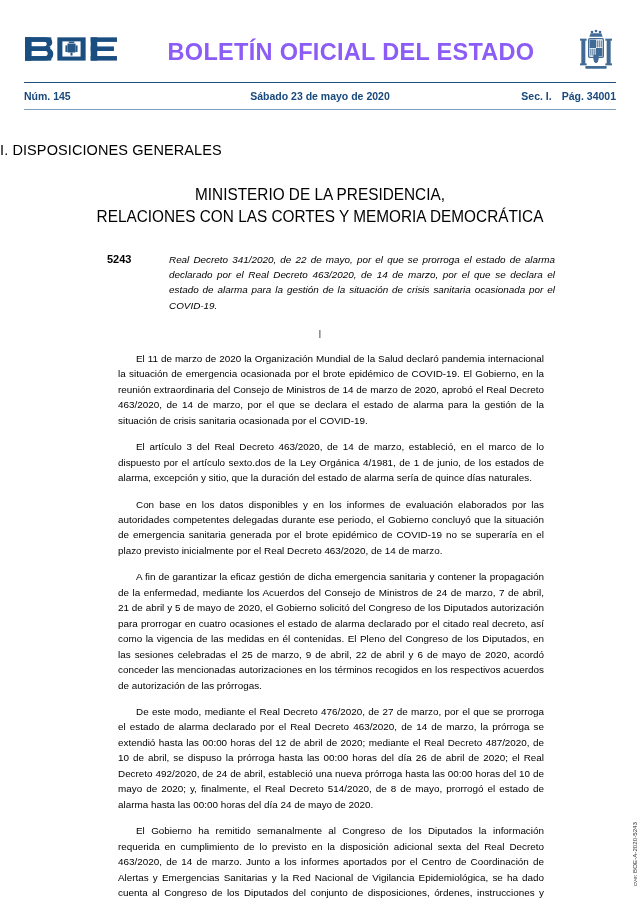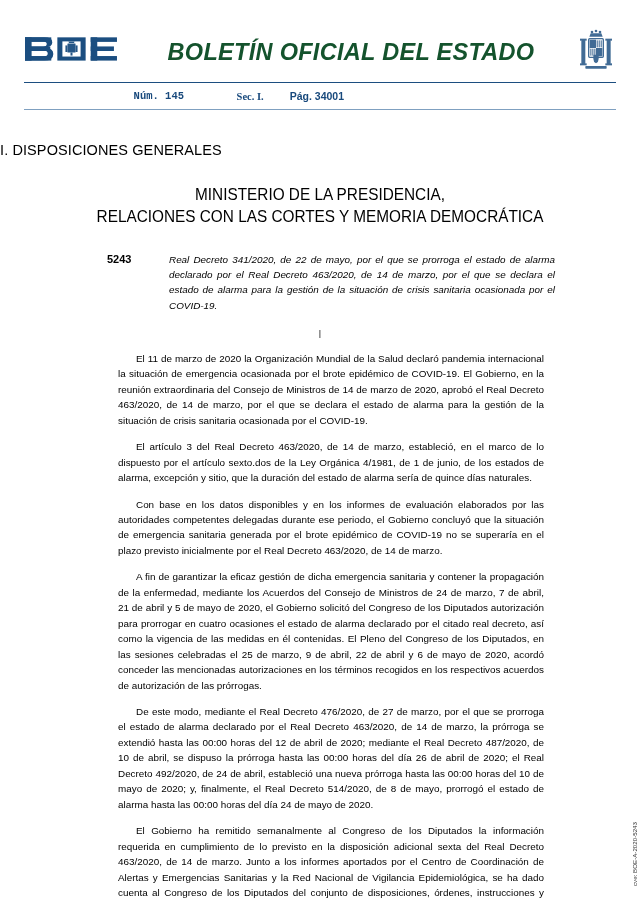--- a/index.html
+++ b/index.html
@@ -40,25 +40,24 @@
     display: block;
     flex: 0 0 auto;
   }
 
   .masthead-title {
     flex: 1 1 auto;
     text-align: center;
     font-size: 23.5px;
     font-weight: bold;
     letter-spacing: 0.3px;
-    color: #14532d;
+    color: #8b5cf6;
     font-family: "Liberation Sans", sans-serif;
     white-space: nowrap;
     padding-left: 6px;
-    font-style: italic;
   }
 
   .coat-arms {
     width: 40px;
     height: 48px;
     flex: 0 0 auto;
     display: block;
   }
 
   
@@ -73,24 +72,24 @@
 
   .inforow {
     margin: 0 24px;
     height: 26px;
     display: flex;
     align-items: center;
     color: #18497C;
     font-size: 10.5px;
     font-weight: bold;
   }
-  .info-num  { flex: 0 0 160px; text-align: right; font-family: Liberation Mono, monospace; }
+  .info-num  { flex: 0 0 160px; text-align: left; }
   .info-date { flex: 1 1 auto;  text-align: center; }
   .info-sec  { flex: 0 0 160px; text-align: right; white-space: nowrap; }
-  .info-sec .sec-part { margin-right: 26px; font-family: Liberation Serif, serif; }
+  .info-sec .sec-part { margin-right: 10px; }
 
   
   .section-heading {
     text-align: left;
     font-size: 14.5px;
     font-weight: normal;
     margin: 32px 0 0 0;
     letter-spacing: 0.1px;
   }
 
@@ -236,20 +235,21 @@
 
         <rect x="14" y="57" width="32" height="4" rx="1"></rect>
       </g>
     </svg>
   </div>
 
   <div class="rule-top"></div>
 
   <div class="inforow">
     <div class="info-num">Núm. 145</div>
+    <div class="info-date">Sábado 23 de mayo de 2020</div>
     <div class="info-sec">
       <span class="sec-part">Sec. I.</span><span>Pág. 34001</span>
     </div>
   </div>
 
   <div class="rule-bottom"></div>
 
   <div class="section-heading">I. DISPOSICIONES GENERALES</div>
 
   <div class="ministry">

